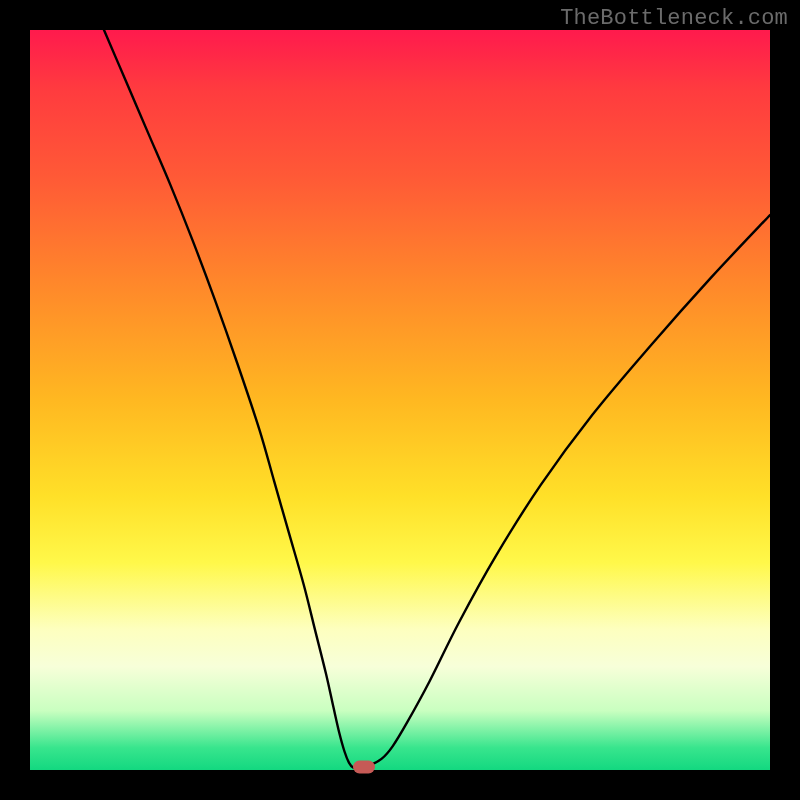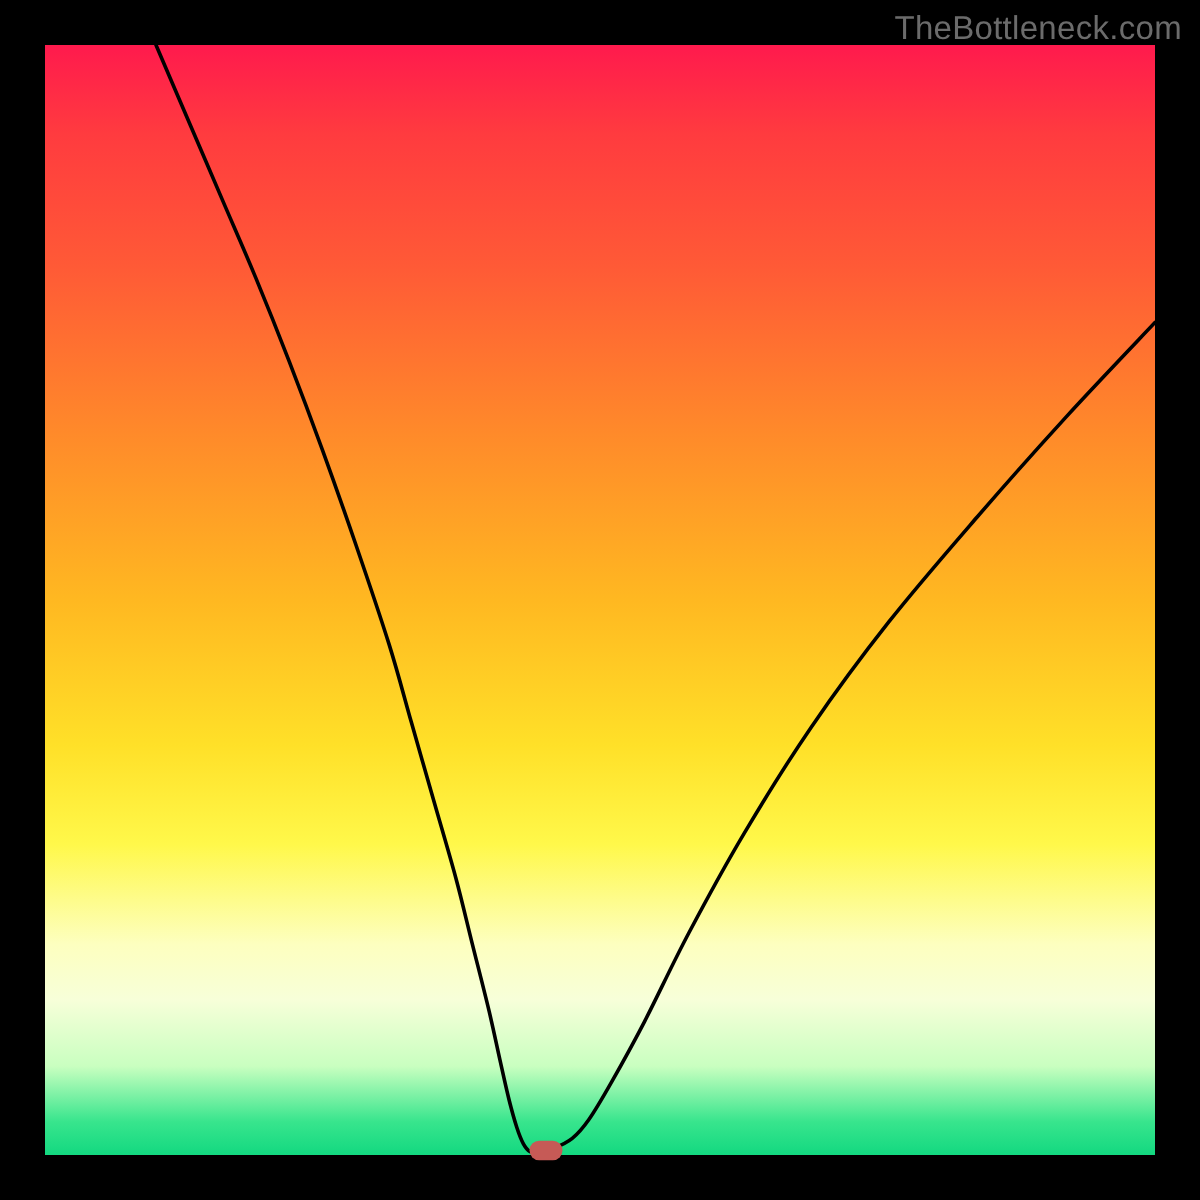--- a/index.html
+++ b/index.html
@@ -9,20 +9,21 @@
     height: 800px;
     background: #000;
     overflow: hidden;
     font-family: Arial, Helvetica, sans-serif;
   }
   .frame {
     position: relative;
     width: 800px;
     height: 800px;
     background: #000;
+    font-family: Liberation Mono, monospace;
   }
   .plot {
     position: absolute;
     left: 30px;
     top: 30px;
     width: 740px;
     height: 740px;
     
     background: linear-gradient(
       to bottom,

